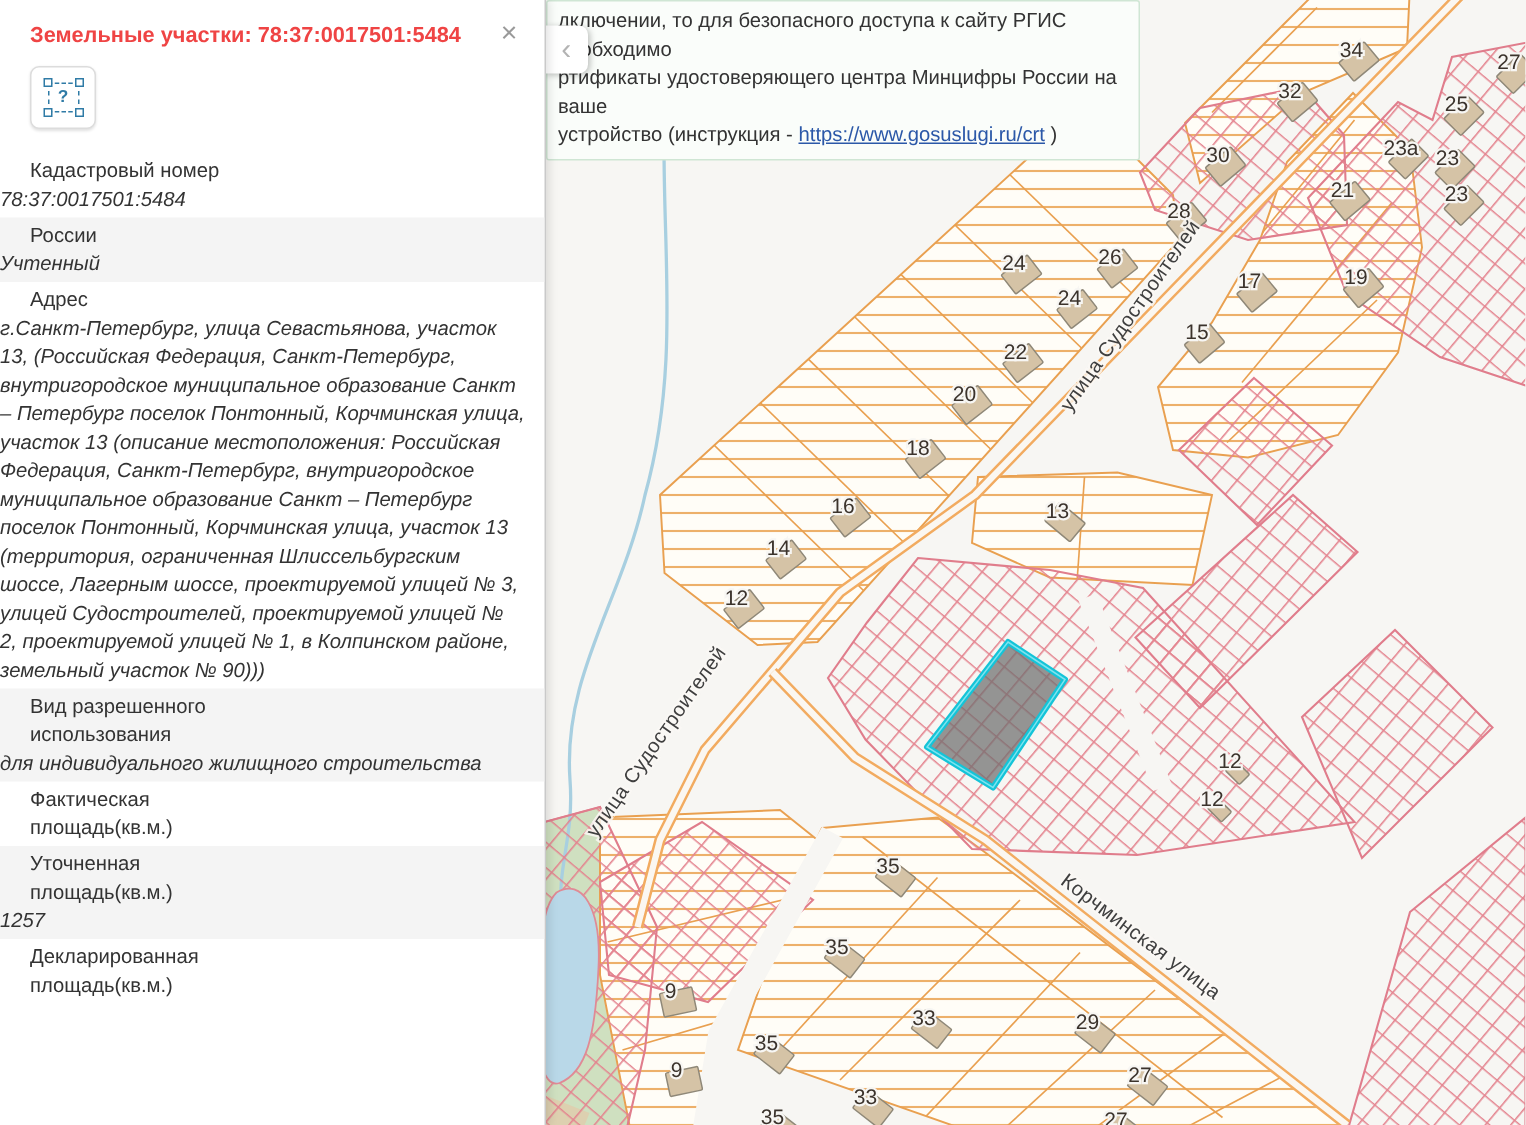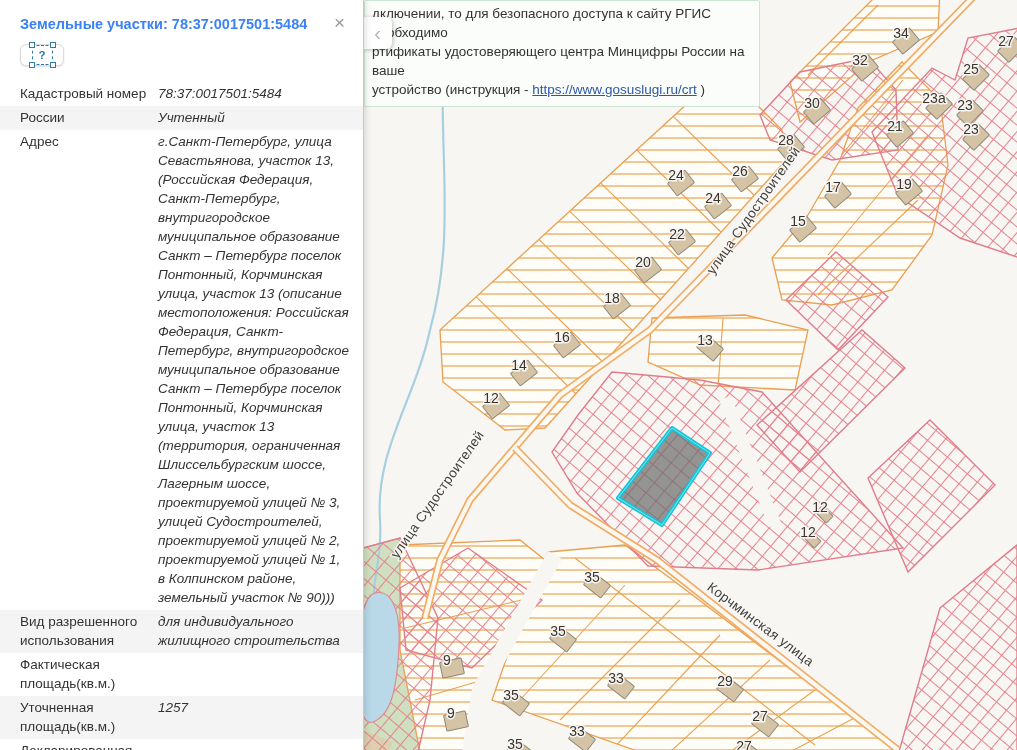--- a/index.html
+++ b/index.html
@@ -24,32 +24,32 @@
   .collapse-btn{position:absolute;left:363px;top:17px;width:29px;height:32px;background:#fff;
         border-radius:0 6px 6px 0;box-shadow:1px 1px 4px rgba(0,0,0,.25);z-index:6;
         display:flex;align-items:center;justify-content:center;color:#b3b3b3;
         font-size:20px;cursor:pointer;user-select:none;}
 
   
   .panel{position:absolute;left:0;top:0;width:363px;height:750px;background:#fff;z-index:10;
          border-right:1px solid #c9c9c9;box-shadow:2px 0 6px rgba(0,0,0,.12);
          display:flex;flex-direction:column;overflow:hidden;}
   .panel-header{display:flex;align-items:flex-start;padding:15px 14px 0 20px;}
-  .panel-title{font-weight:bold;font-size:14.5px;color:#3b82f6;flex:1;line-height:19px;}
+  .panel-title{font-weight:bold;font-size:14.5px;color:#ef4444;flex:1;line-height:19px;}
   .panel-close{color:#9a9a9a;font-size:19px;line-height:16px;cursor:pointer;padding:0 4px;}
   .tool-btn{margin:10px 0 0 20px;width:42px;height:40px;background:#fff;border:1px solid #dcdcdc;
         border-radius:6px;box-shadow:0 1px 2px rgba(0,0,0,.12);display:flex;align-items:center;
         justify-content:center;cursor:pointer;}
   .sel-icon{position:relative;width:19px;height:18px;border:1.5px dashed #2f7ba6;display:flex;
         align-items:center;justify-content:center;font-size:11.5px;font-weight:bold;color:#2f7ba6;}
   .sel-icon i{position:absolute;width:4px;height:4px;background:#fff;border:1.5px solid #2f7ba6;font-style:normal;}
   .sel-icon i.tl{left:-4px;top:-4px;} .sel-icon i.tr{right:-4px;top:-4px;}
   .sel-icon i.bl{left:-4px;bottom:-4px;} .sel-icon i.br{right:-4px;bottom:-4px;}
   .rows{margin-top:16px;font-size:13.5px;color:#333;}
-  .row{display:flex;padding:2px 0 3px;}
+  .row{display:flex;padding:2px 0 3px;flex-direction:column;}
   .row.shaded{background:#f4f4f4;}
   .row .lbl{width:158px;box-sizing:border-box;padding-left:20px;flex:none;line-height:19px;}
   .row .val{flex:1;padding-right:13px;line-height:19px;word-wrap:break-word;font-style:italic;}
 </style>
 </head>
 <body>
 
 <div id="map-wrap">
   <svg id="map-svg" width="654" height="750" viewBox="0 0 654 750">
     <defs>

